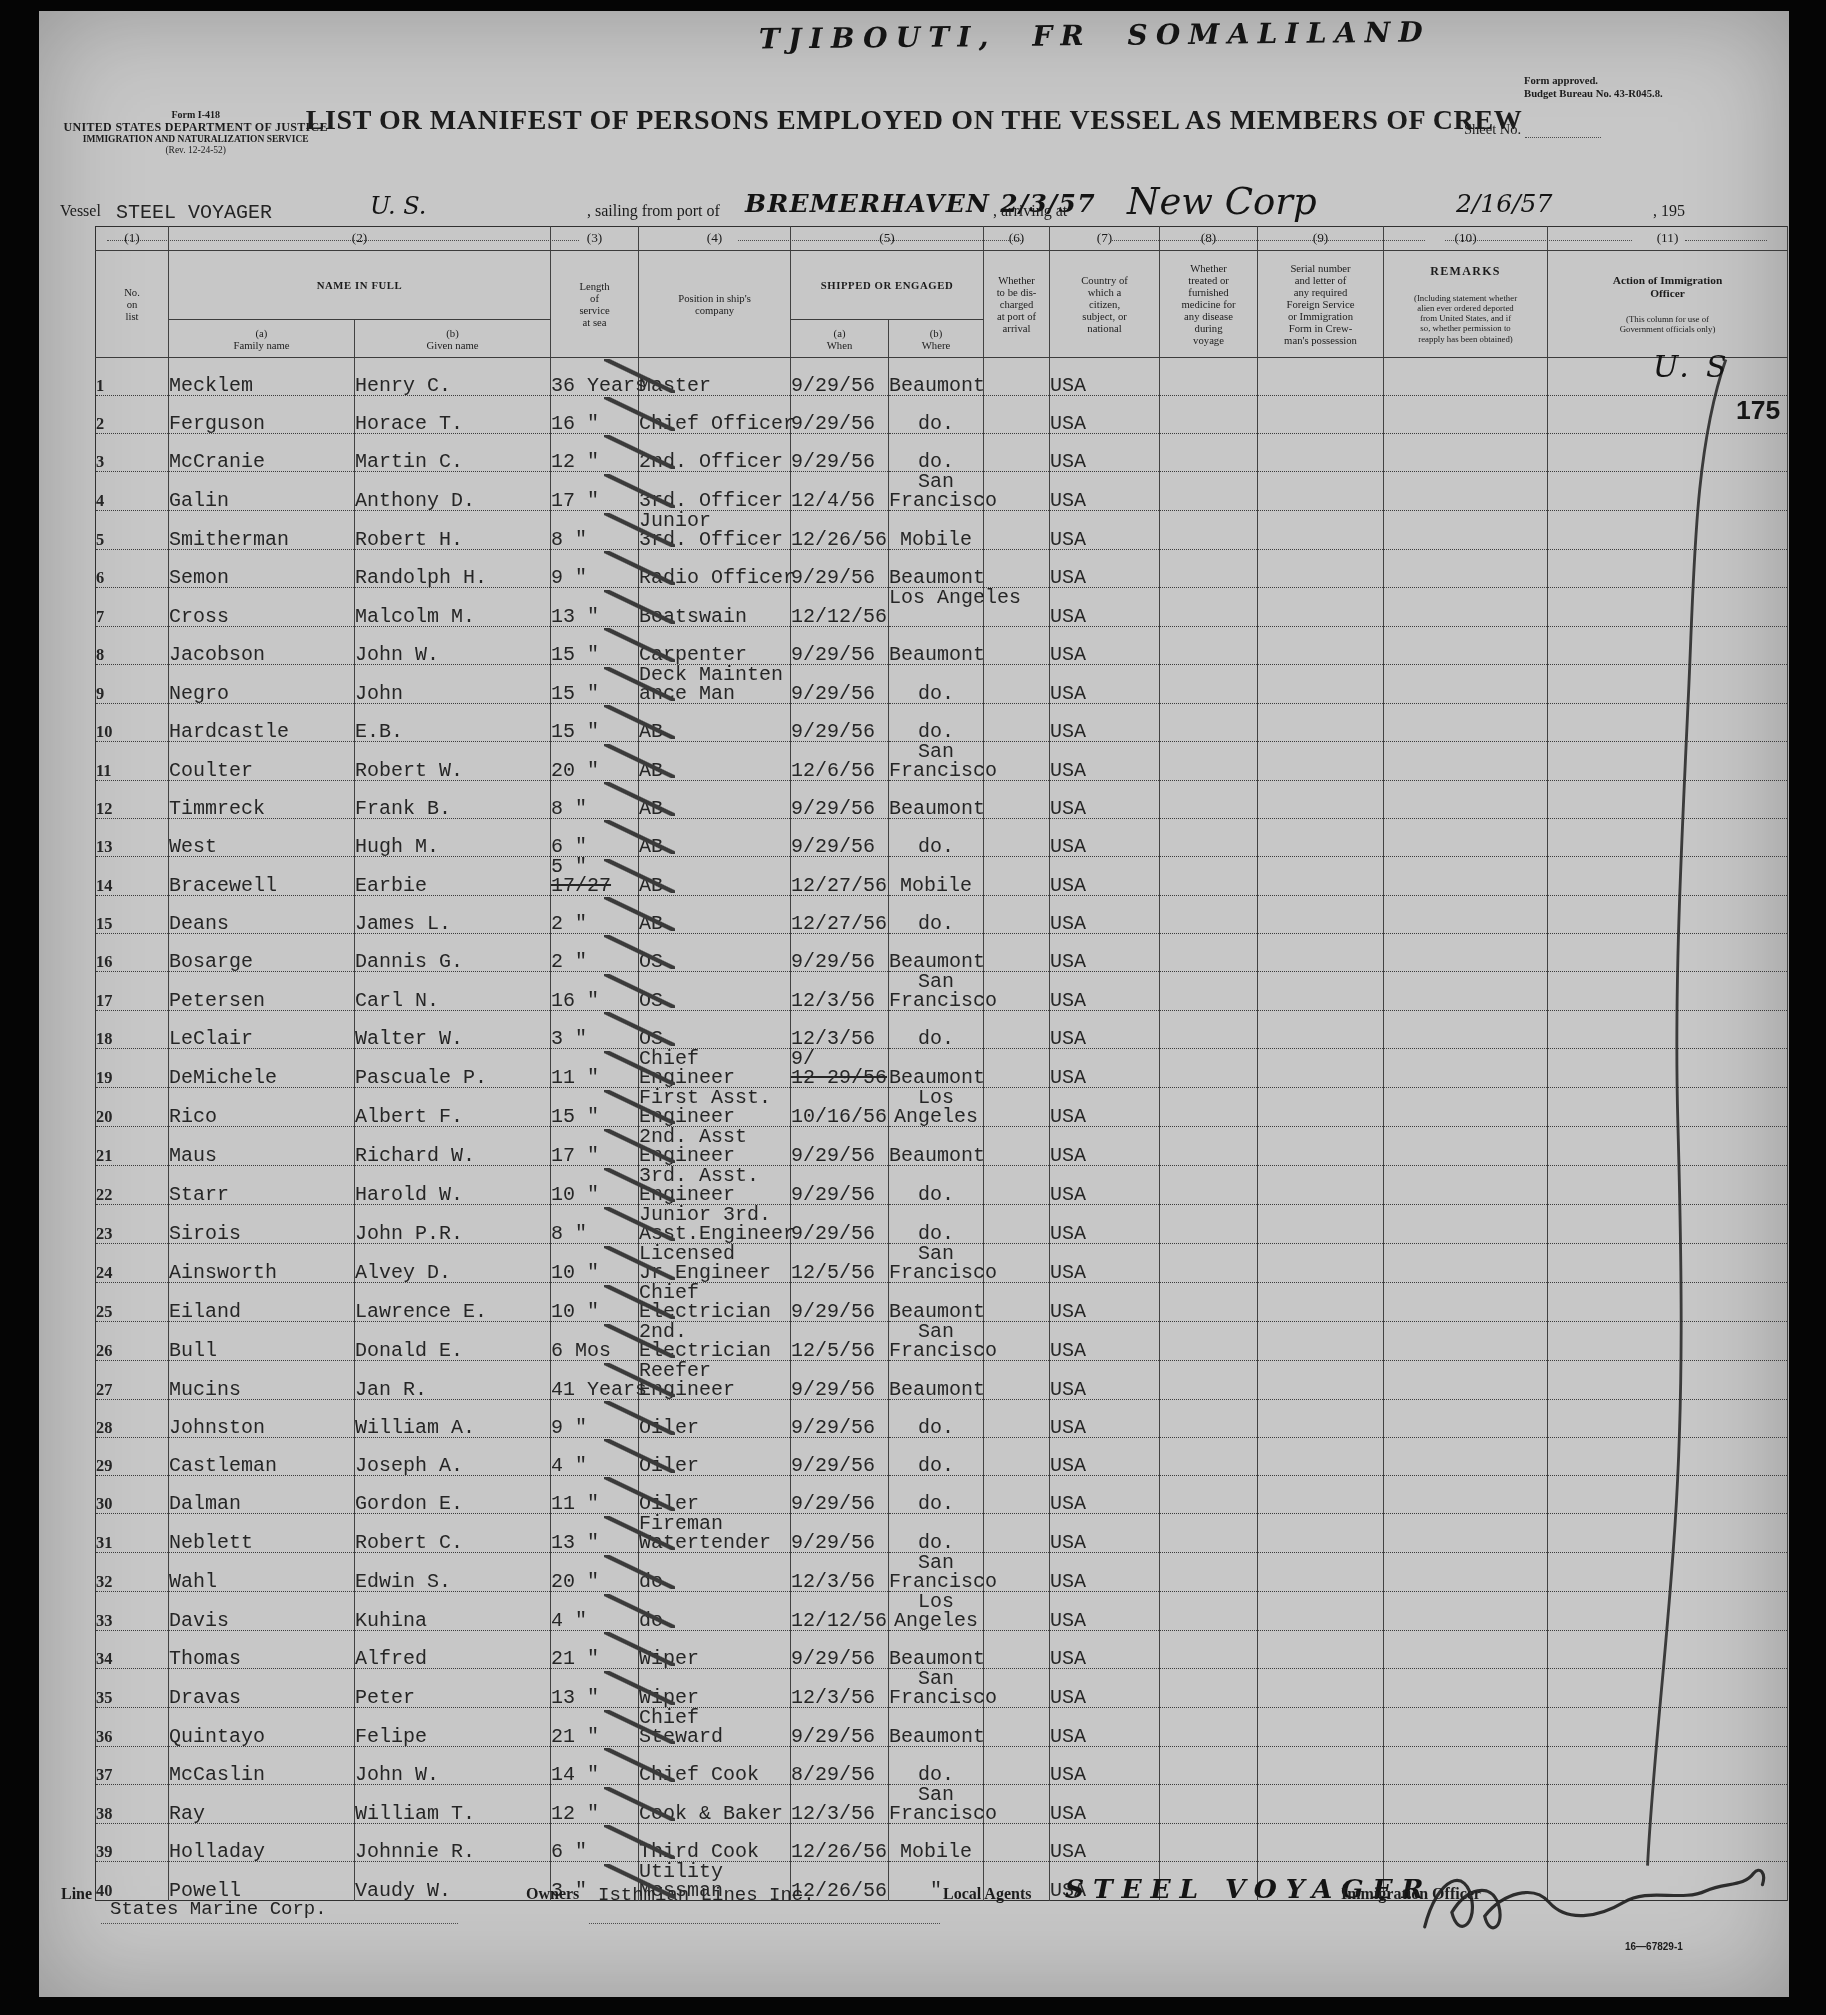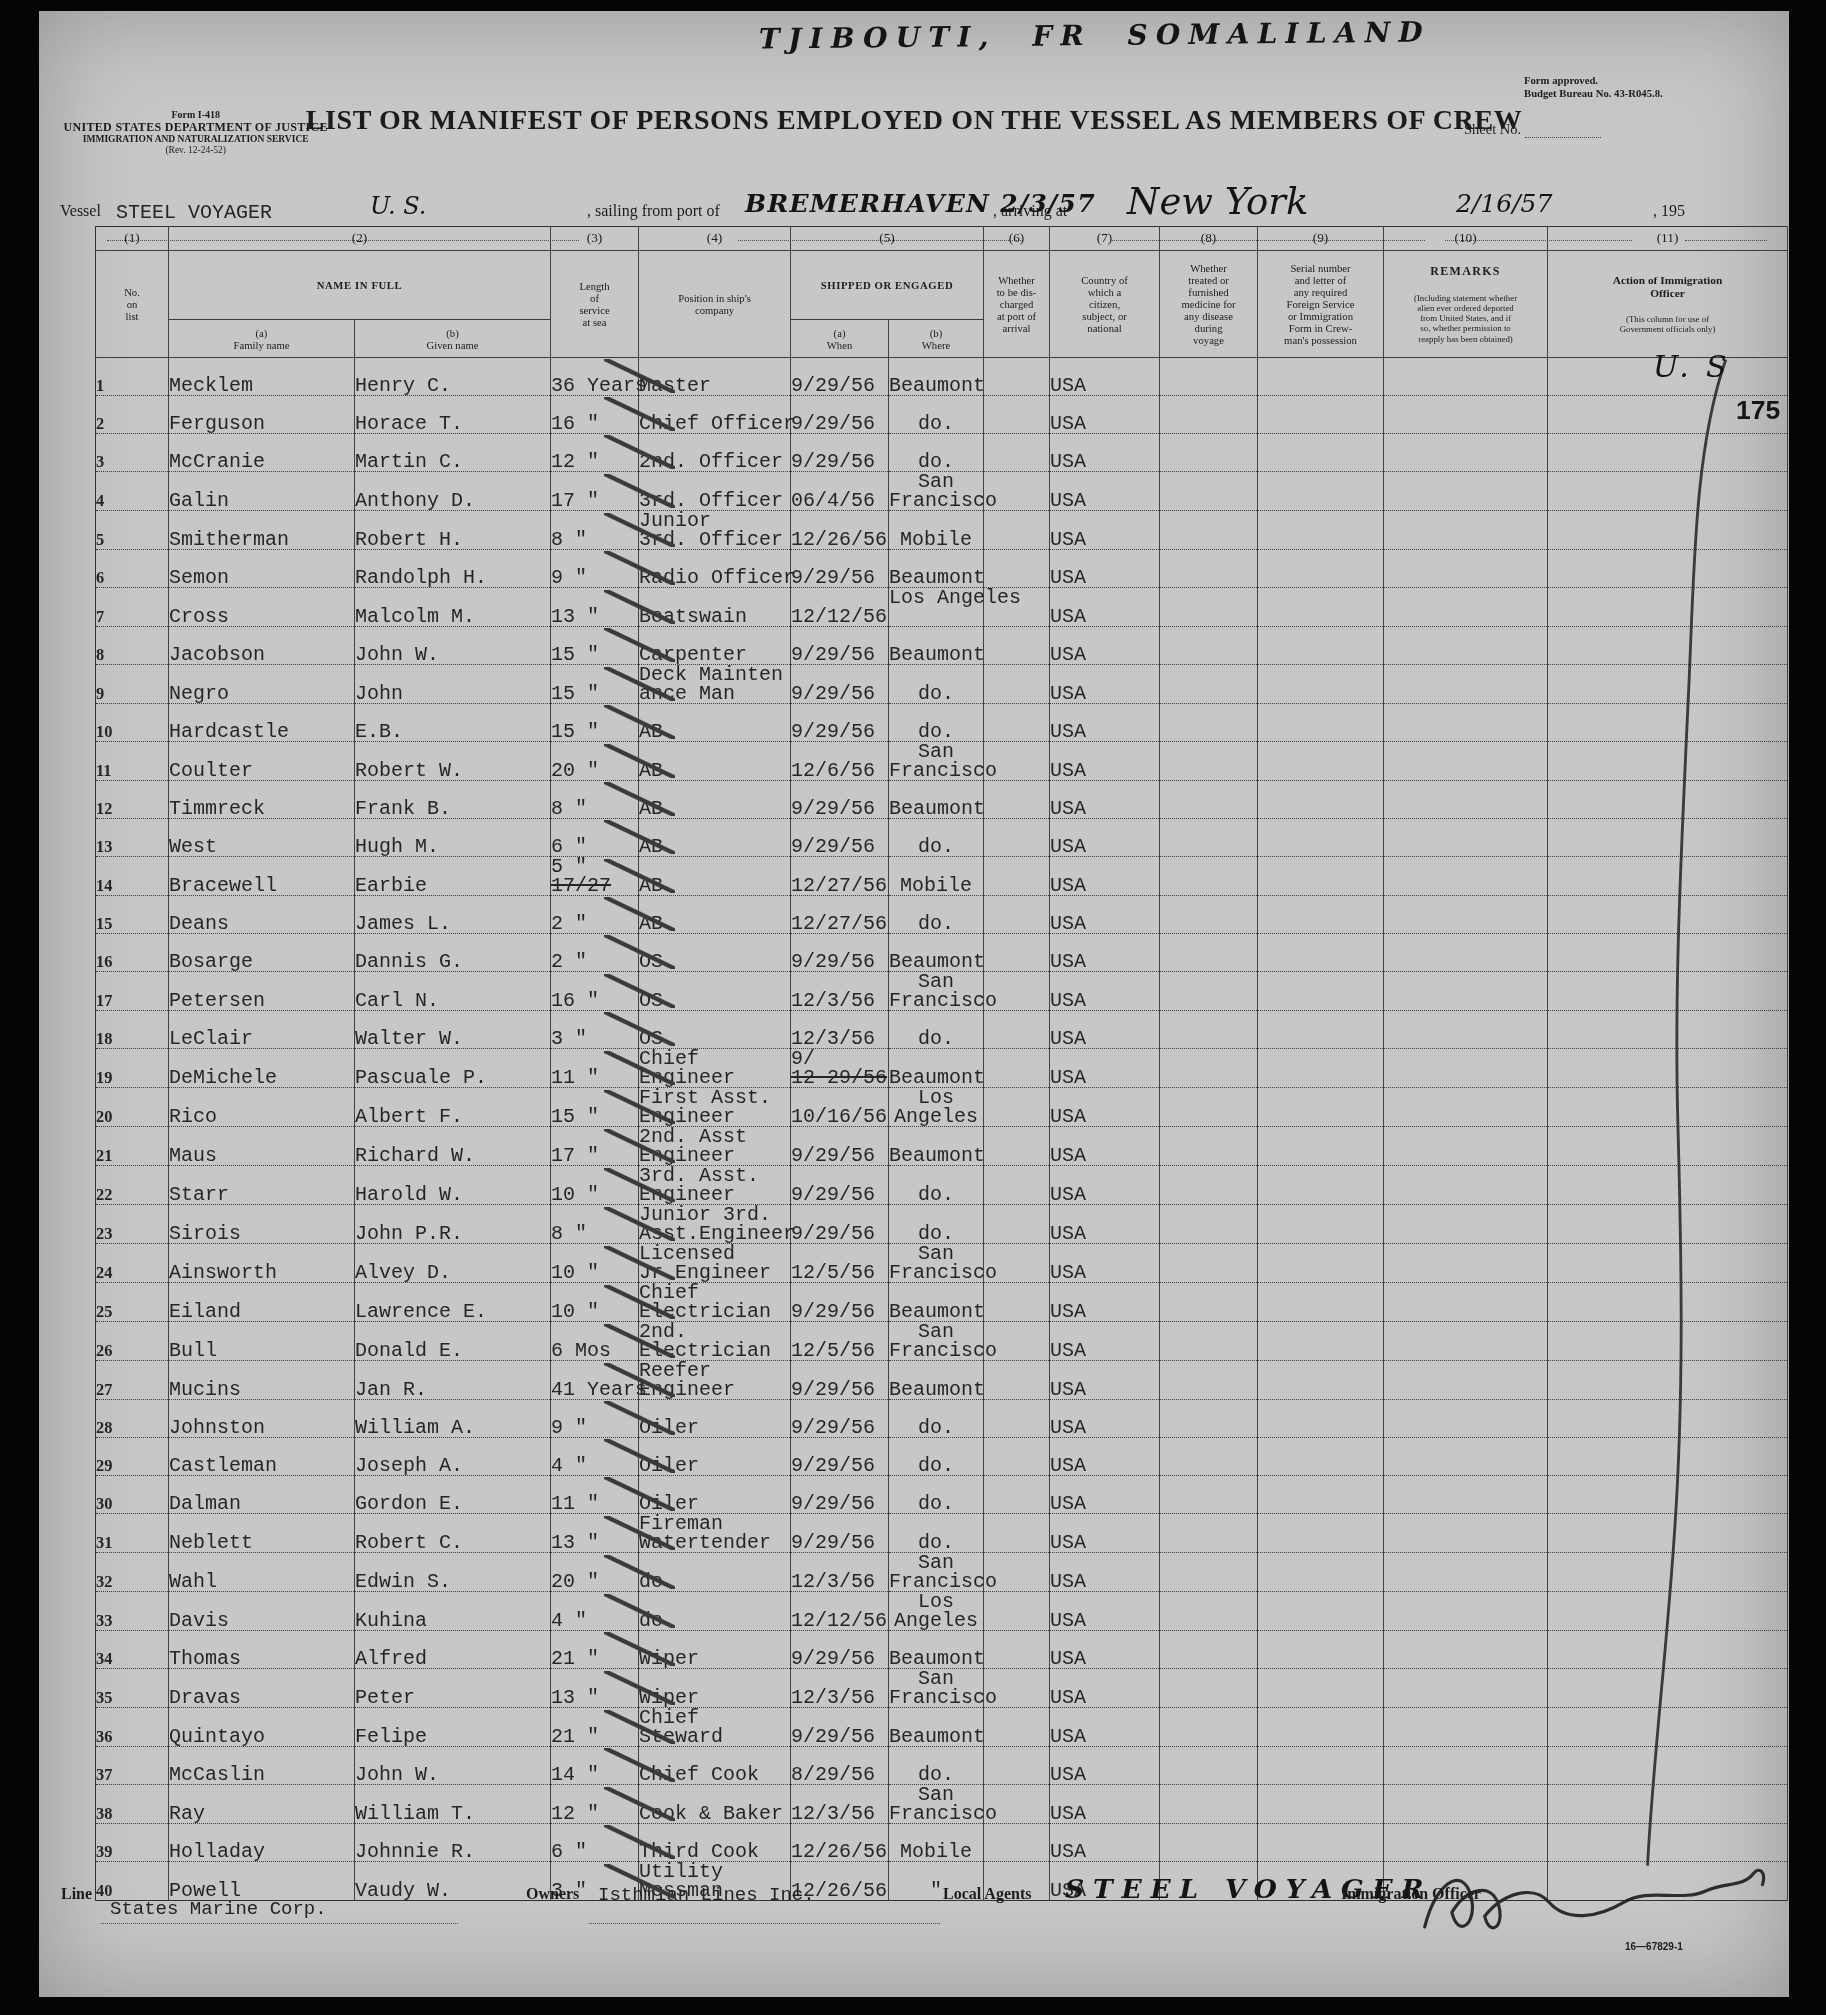--- a/index.html
+++ b/index.html
@@ -131,21 +131,21 @@
     <span class="abs dots u2"></span>
     <span class="abs dots u3"></span>
     <span class="abs dots u4"></span>
     <span class="abs dots u5"></span>
     <span class="abs" id="vessel-label">Vessel</span>
     <span class="abs typed" id="vessel-name">STEEL VOYAGER</span>
     <span class="abs hand" id="vessel-flag">U. S.</span>
     <span class="abs" id="sailing-label">, sailing from port of</span>
     <span class="abs hand" id="sailing-port">BREMERHAVEN 2/3/57</span>
     <span class="abs" id="arriving-label">, arriving at</span>
-    <span class="abs hand" id="arrival-port">New York</span>
+    <span class="abs hand" id="arrival-port">New Corp</span>
     <span class="abs hand" id="arrival-date">2/16/57</span>
     <span class="abs" id="year-label">, 195</span>
   </div>
 
   <table id="manifest">
     <colgroup>
       <col style="width:73px">
         <col style="width:186px">
         <col style="width:196px">
       <col style="width:88px">
@@ -346,21 +346,21 @@
             <div class="cl">Anthony D.</div>
           </td>
       <td class="c-service">
             <span class="slash"></span>
             <div class="cl">17  "</div>
           </td>
       <td class="c-position">
             <div class="cl">3rd. Officer</div>
           </td>
       <td class="c-when">
-            <div class="cl">06/4/56</div>
+            <div class="cl">12/4/56</div>
           </td>
       <td class="c-where">
             <div class="cl topl">San</div>
             <div class="cl">Francisco</div>
           </td>
       <td class="c-discharge"></td>
       <td class="c-country">
             <div class="cl">USA</div>
           </td>
       <td class="c-medicine"></td>

